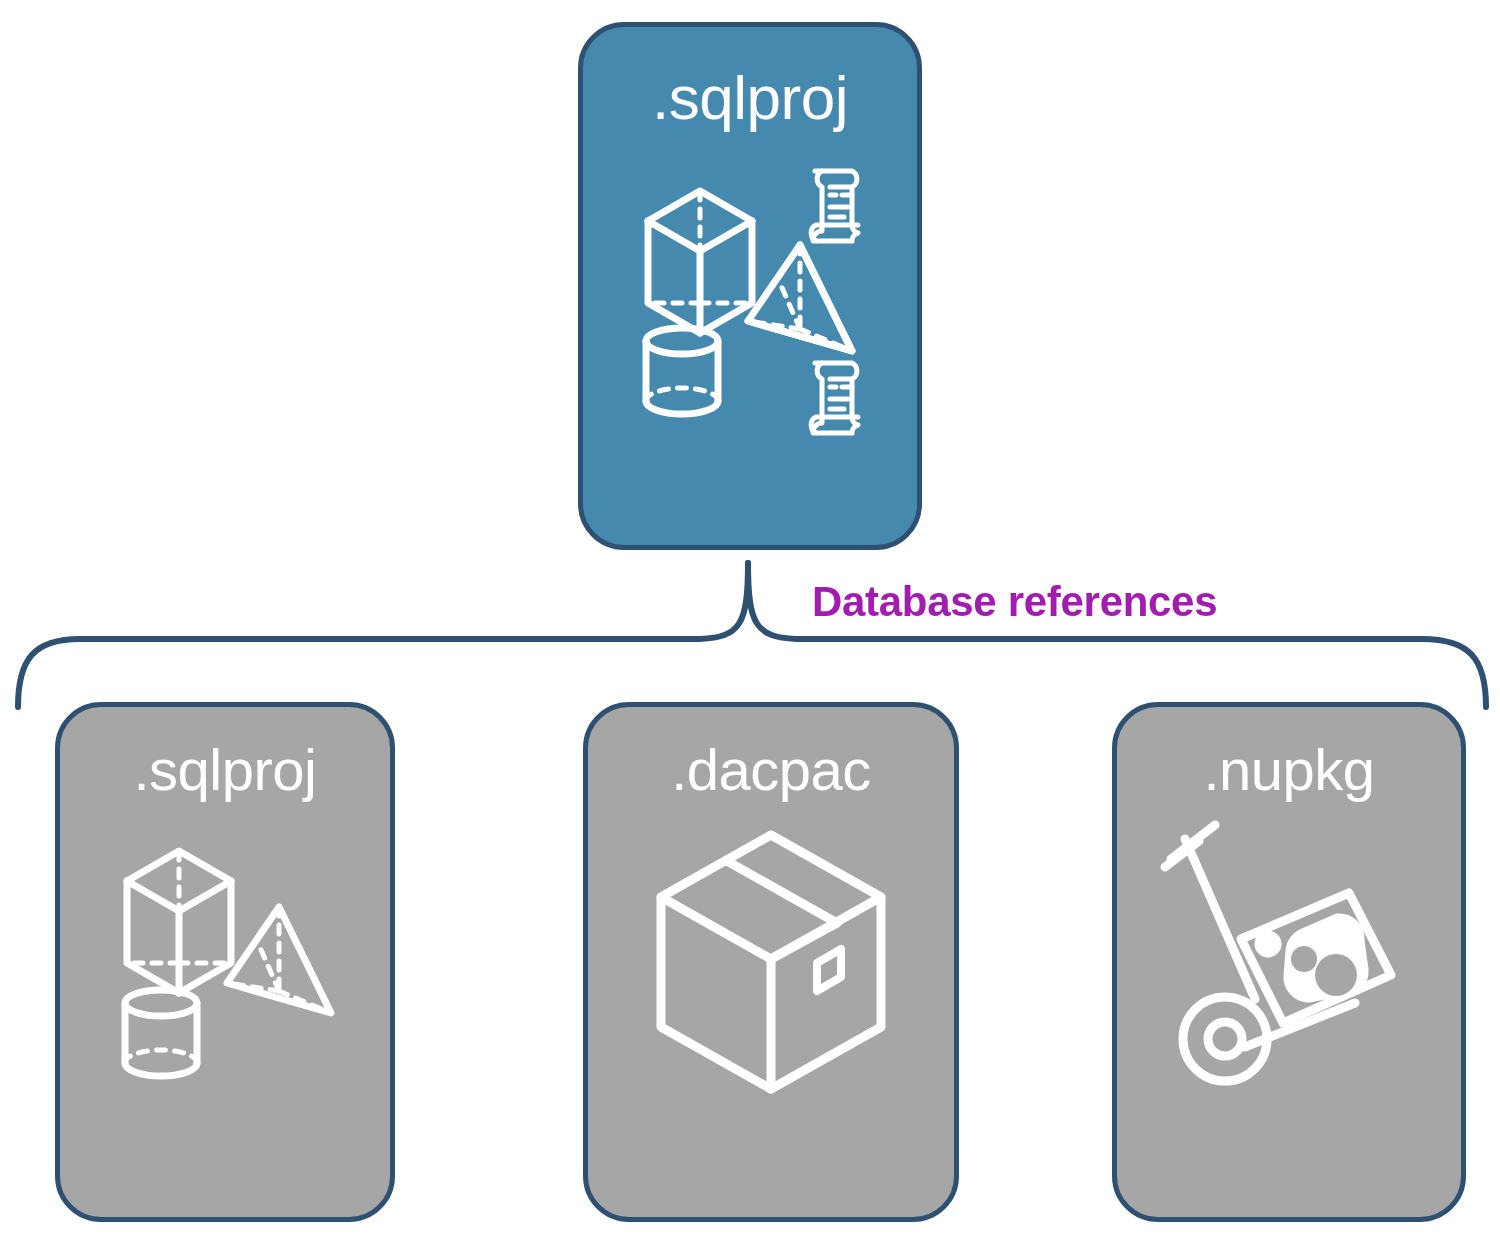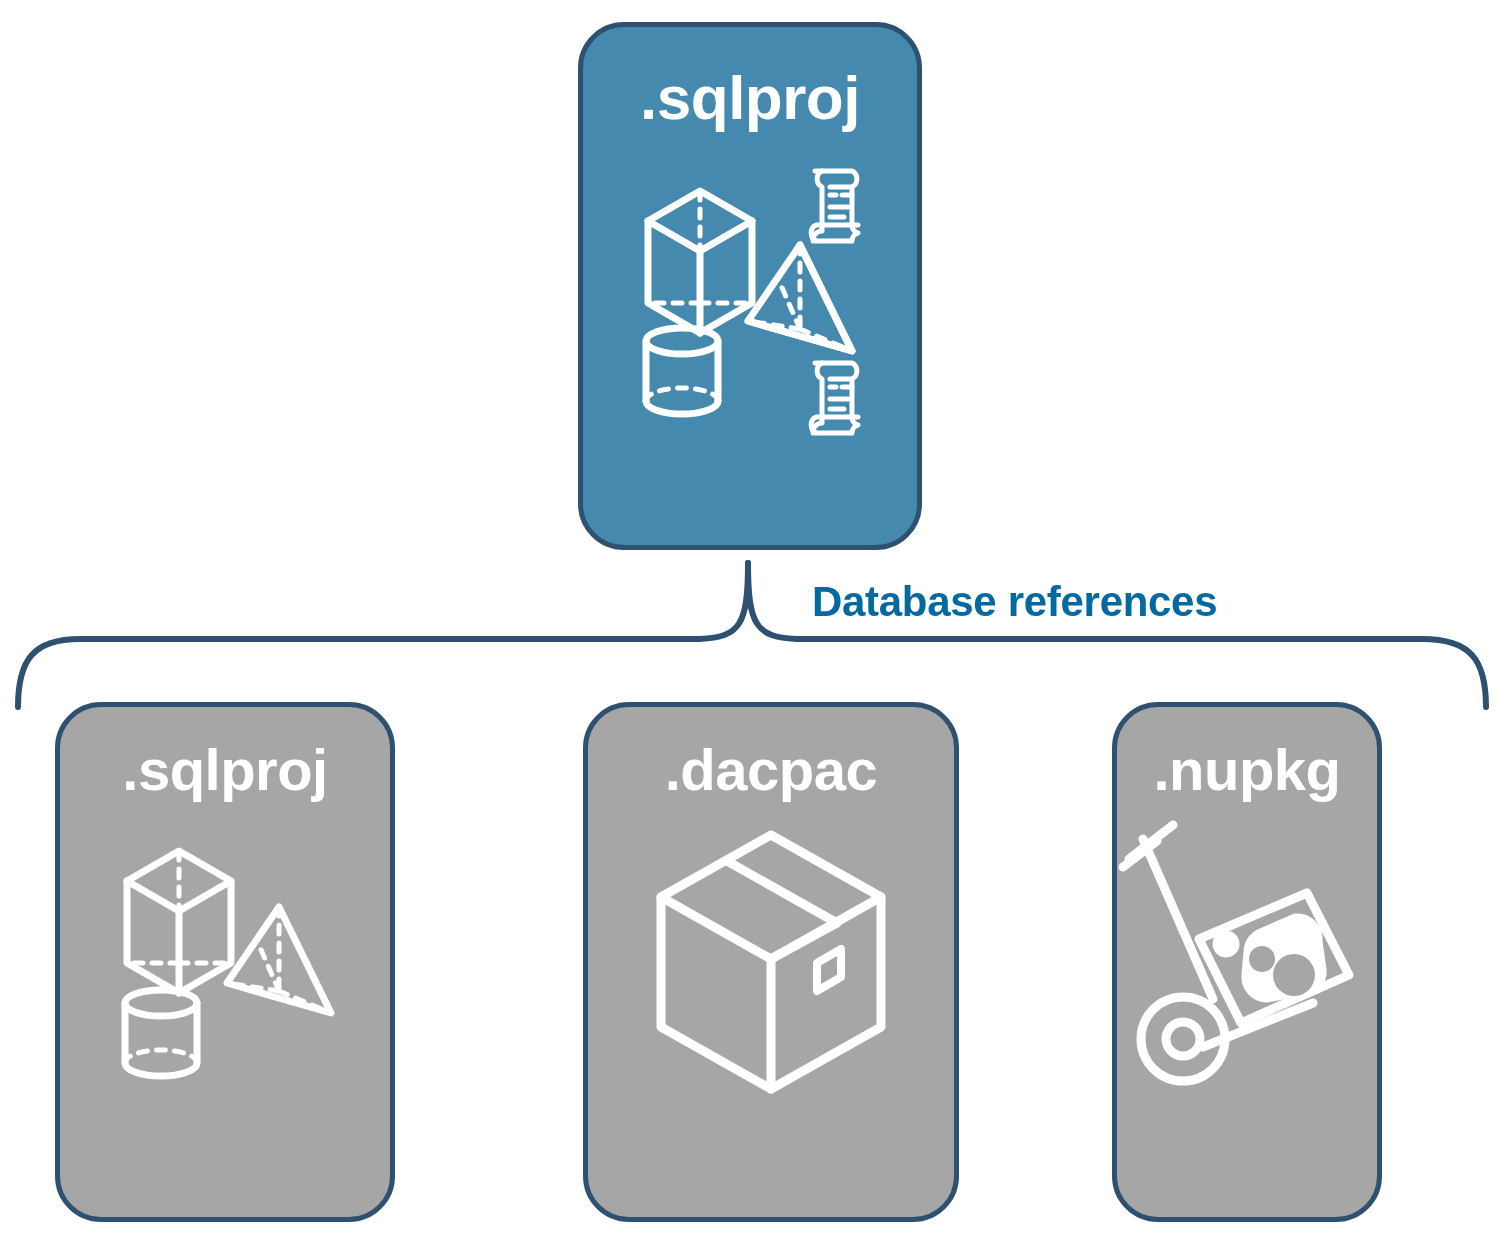--- a/index.html
+++ b/index.html
@@ -27,21 +27,21 @@
   }
   .card.primary {
     background: #4589AE;
   }
   .card.secondary {
     background: #A6A6A6;
   }
 
   .card-title {
     color: #ffffff;
-    font-weight: bold;
+    font-weight: normal;
     letter-spacing: -0.5px;
     text-align: center;
     user-select: none;
   }
 
   
   #card-sqlproj-top {
     left: 578px;
     top: 22px;
     width: 344px;
@@ -55,21 +55,21 @@
   #card-sqlproj-top .icon-area {
     position: relative;
     width: 240px;
     height: 280px;
     margin-top: 24px;
   }
 
   
   #card-sqlproj-ref  { left: 55px;   top: 702px; width: 340px; height: 520px; }
   #card-dacpac       { left: 583px;  top: 702px; width: 376px; height: 520px; }
-  #card-nupkg        { left: 1112px; top: 702px; width: 270px; height: 520px; }
+  #card-nupkg        { left: 1112px; top: 702px; width: 354px; height: 520px; }
 
   .card.secondary .card-title {
     font-size: 58px;
     margin-top: 34px;
     line-height: 1.0;
   }
   .card.secondary .icon-area {
     position: relative;
     width: 260px;
     height: 280px;
@@ -88,21 +88,21 @@
     pointer-events: none;
   }
 
   
   #brace-label {
     position: absolute;
     left: 812px;
     top: 578px;
     font-size: 42px;
     font-weight: bold;
-    color: #0369a1;
+    color: #a21caf;
     letter-spacing: -0.3px;
     white-space: nowrap;
     user-select: none;
   }
 </style>
 </head>
 <body>
 
 <div id="canvas">
 

